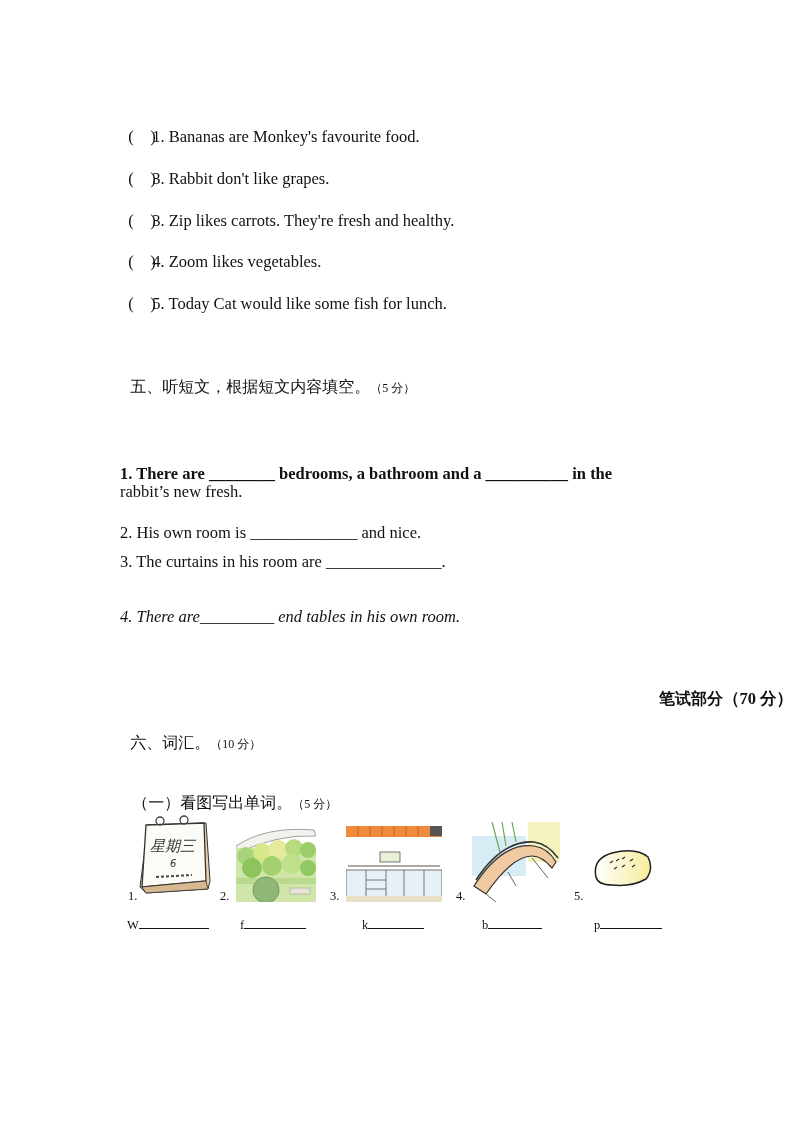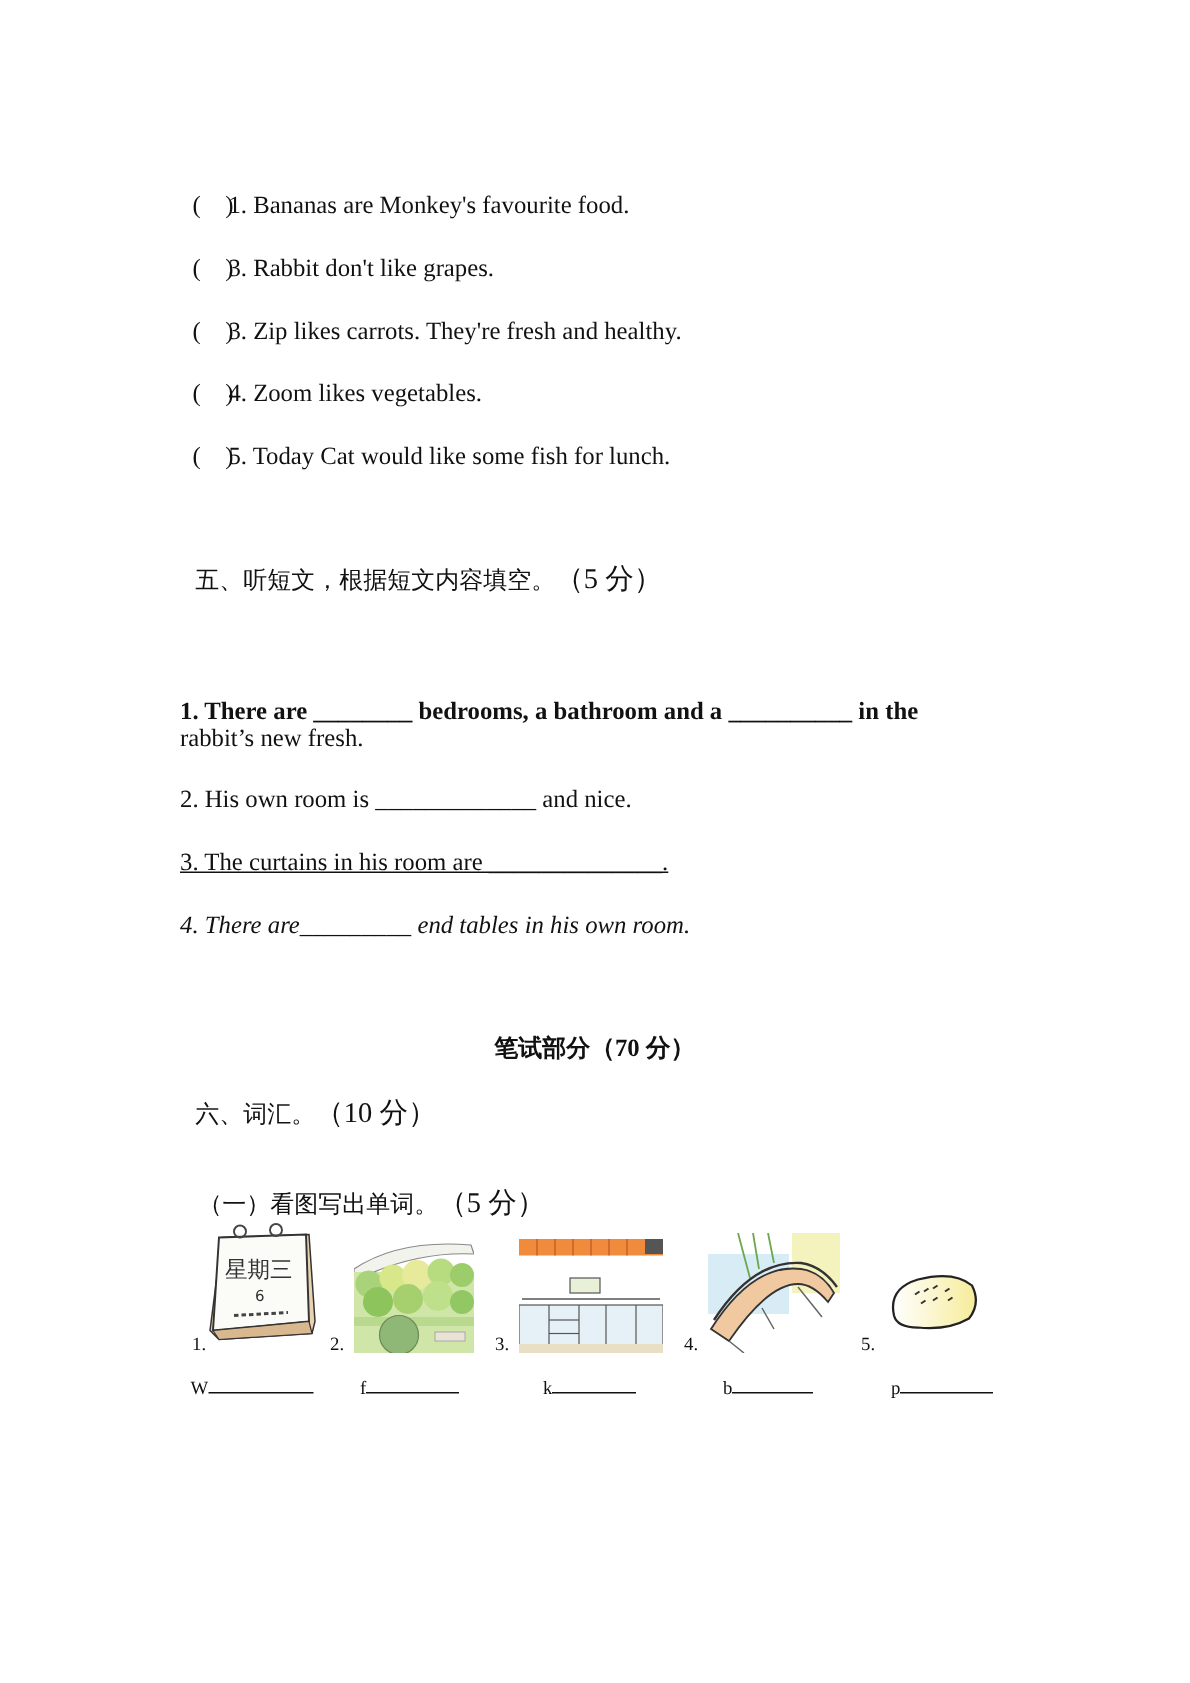--- a/index.html
+++ b/index.html
@@ -6,28 +6,28 @@
   body {
     width: 793px; height: 1122px; position: relative; overflow: hidden;
     font-family: "Liberation Serif", "DejaVu Serif", serif;
     color: #111111;
   }
   .line {
     position: absolute; left: 120px; font-size: 16.5px; line-height: 20px; white-space: pre;
   }
   .tf .paren { display: inline-block; width: 24px; }
   .cn { font-family: "DejaVu Sans", "Liberation Sans", sans-serif; font-size: 16px; }
-  .cn .score { font-family: "Liberation Serif", serif; font-size: 19px; }
+  .cn .score { font-family: "Liberation Serif", serif; font-size: 12px; }
   .heading {
-    position: absolute; left: 0; width: 793px; text-align: center; top: 688px;
+    position: absolute; left: 0; width: 793px; text-align: right; top: 688px;
     font-family: "DejaVu Sans", sans-serif; font-weight: bold; font-size: 16px;
   }
   .heading .score { font-family: "Liberation Serif", serif; font-weight: bold; font-size: 16.5px; }
 
-  .pic { position: absolute; }
+  .pic { position: absolute; font-style: italic; }
   .num { position: absolute; font-size: 12.5px; top: 889px; }
   .ans { position: absolute; top: 916px; font-size: 12.5px; white-space: nowrap; }
   .ans .blank { display: inline-block; border-bottom: 1px solid #111; height: 12px; vertical-align: baseline; }
 </style>
 </head>
 <body>
 
 <div class="line tf" style="top:107px;">
   <span class="paren">(    )</span><span>1. Bananas are Monkey's favourite food.</span>
 </div>
@@ -44,21 +44,21 @@
   <span class="paren">(    )</span><span>5. Today Cat would like some fish for lunch.</span>
 </div>
 
 <div class="line cn" style="top:357px;">
   <span>五、听短文，根据短文内容填空。</span><span class="score">（5 分）</span>
 </div>
 
 <div class="line" style="top:464px;font-weight:bold;">1. There are ________ bedrooms, a bathroom and a __________ in the</div>
 <div class="line" style="top:482px;">rabbit’s new fresh.</div>
 <div class="line" style="top:523px;text-align:right;">2. His own room is _____________ and nice.</div>
-<div class="line" style="top:565px;text-decoration:underline;">3. The curtains in his room are ______________.</div>
+<div class="line" style="top:552px;">3. The curtains in his room are ______________.</div>
 <div class="line" style="top:607px;font-style:italic;">4. There are_________ end tables in his own room.</div>
 
 <div class="heading">
   <span>笔试部分</span><span class="score">（70 分）</span>
 </div>
 
 <div class="line cn" style="top:713px;">
   <span>六、词汇。</span><span class="score">（10 分）</span>
 </div>
 

